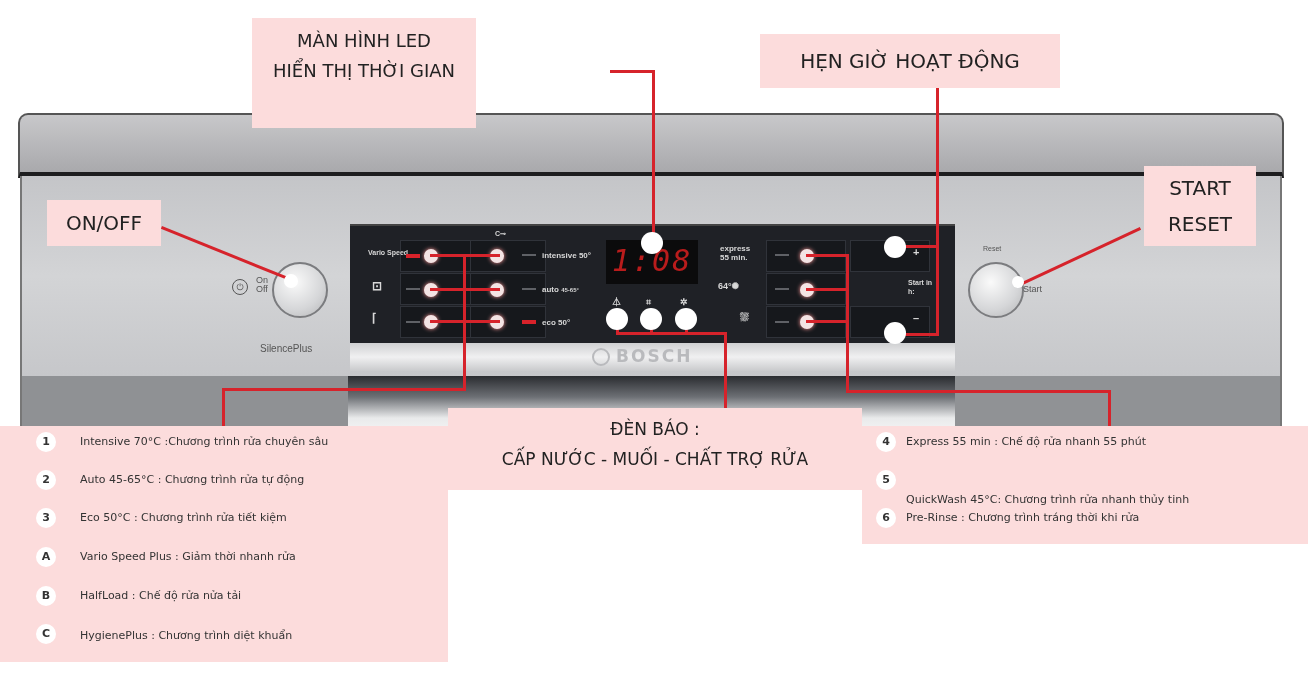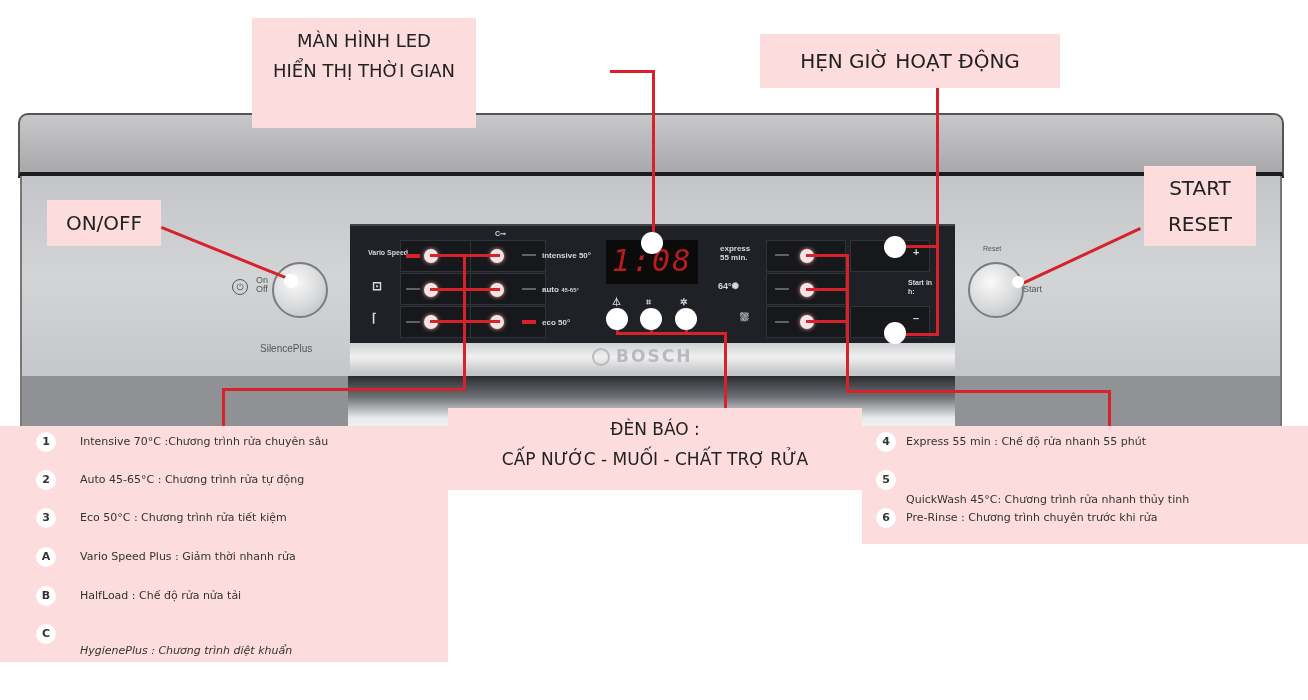--- a/index.html
+++ b/index.html
@@ -170,23 +170,23 @@
   <div class="leg-item" style="left:80px;top:9px;">Intensive 70°C :Chương trình rửa chuyên sâu</div>
   <div class="leg-key" style="left:36px;top:44px;">2</div>
   <div class="leg-item" style="left:80px;top:47px;">Auto 45-65°C : Chương trình rửa tự động</div>
   <div class="leg-key" style="left:36px;top:82px;">3</div>
   <div class="leg-item" style="left:80px;top:85px;">Eco 50°C : Chương trình rửa tiết kiệm</div>
   <div class="leg-key" style="left:36px;top:121px;">A</div>
   <div class="leg-item" style="left:80px;top:124px;">Vario Speed Plus : Giảm thời nhanh rửa</div>
   <div class="leg-key" style="left:36px;top:160px;">B</div>
   <div class="leg-item" style="left:80px;top:163px;">HalfLoad : Chế độ rửa nửa tải</div>
   <div class="leg-key" style="left:36px;top:198px;">C</div>
-  <div class="leg-item" style="left:80px;top:218px;font-style:italic;">HygienePlus : Chương trình diệt khuẩn</div>
+  <div class="leg-item" style="left:80px;top:203px;">HygienePlus : Chương trình diệt khuẩn</div>
 </div>
 
 <div class="legend" style="left:862px;top:426px;width:446px;height:118px;">
   <div class="leg-key" style="left:14px;top:6px;">4</div>
   <div class="leg-item" style="left:44px;top:9px;">Express 55 min : Chế độ rửa nhanh 55 phút</div>
   <div class="leg-key" style="left:14px;top:44px;">5</div>
   <div class="leg-item" style="left:44px;top:47px;margin-top:20px;">QuickWash 45°C: Chương trình rửa nhanh thủy tinh</div>
   <div class="leg-key" style="left:14px;top:82px;">6</div>
-  <div class="leg-item" style="left:44px;top:85px;">Pre-Rinse : Chương trình chuyên trước khi rửa</div>
+  <div class="leg-item" style="left:44px;top:85px;">Pre-Rinse : Chương trình tráng thời khi rửa</div>
 </div>
 
 </body></html>

